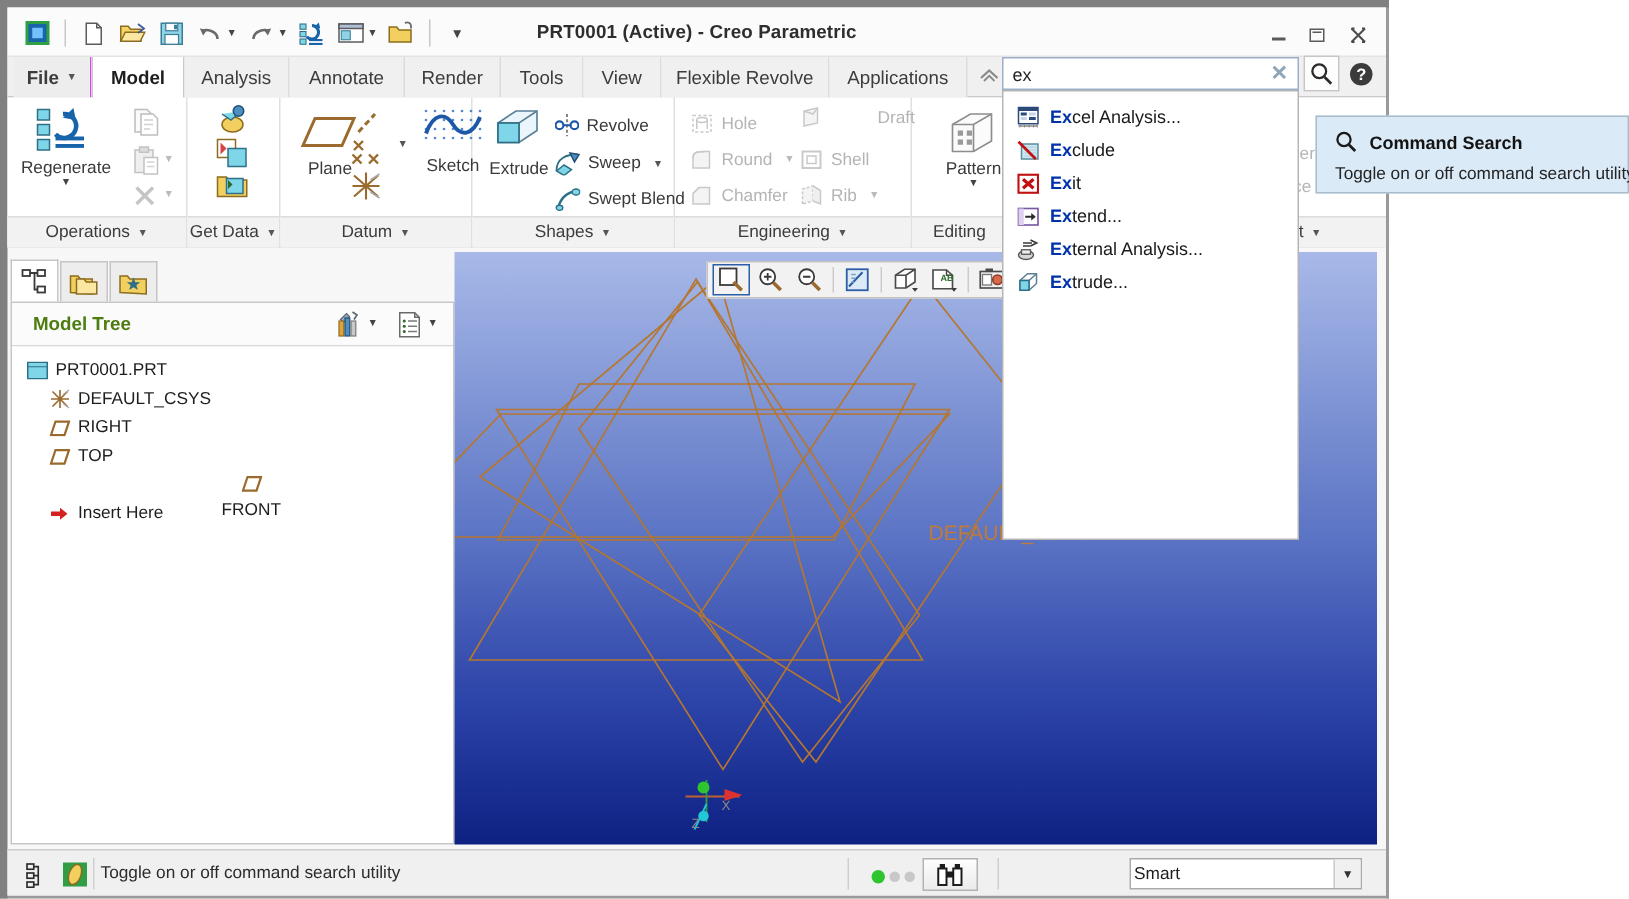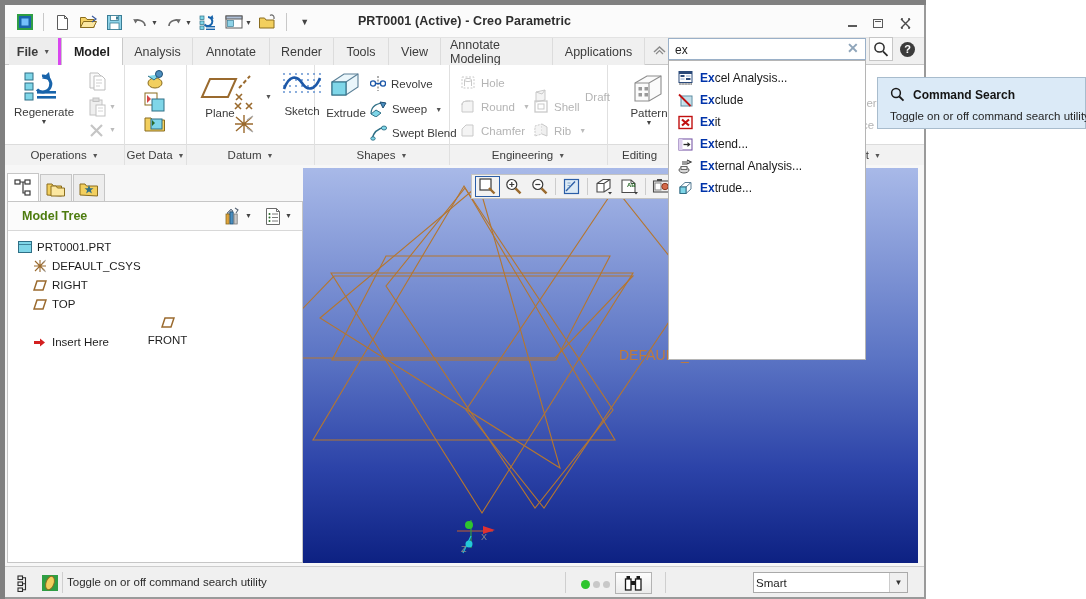--- a/index.html
+++ b/index.html
@@ -80,21 +80,21 @@
   .tab {
     position: absolute; top: 0; height: 27px;
     display: flex; align-items: center; justify-content: center;
     font-size: 12.5px; color: #3c3c3c;
     border-right: 1px solid #dcdcdc;
     padding: 0 9px;
     background: #f0f0f0;
   }
   .tab.filetab {
     background: #ededed;
-    border-right: 3px solid #d946ef;
+    border-right: 1px solid #d946ef;
     font-weight: bold;
   }
   .tab.active {
     background: #ffffff;
     font-weight: bold;
     color: #1e1e1e;
     border-left: 1px solid #c9c9c9;
     border-right: 1px solid #c9c9c9;
     border-bottom: 1px solid #ffffff;
     height: 28px;
@@ -457,21 +457,21 @@
       <div class="tab" style="left:265px; width:64px;">
         <span>Render</span>
       </div>
       <div class="tab" style="left:329px; width:55px;">
         <span>Tools</span>
       </div>
       <div class="tab" style="left:384px; width:52px;">
         <span>View</span>
       </div>
       <div class="tab" style="left:436px; width:112px;">
-        <span>Annotate Modeling</span>
+        <span>Flexible Revolve</span>
       </div>
       <div class="tab" style="left:548px; width:92px;">
         <span>Applications</span>
       </div>
     </div>
 
     <div class="ribbon-collapse">
       <svg width="15" height="10" viewBox="0 0 15 10">
         <path d="M2 7 L7.5 2 L13 7" fill="none" stroke="#8a8a8a" stroke-width="1.5"></path>
         <path d="M4 9 L7.5 5.5 L11 9" fill="none" stroke="#8a8a8a" stroke-width="1.2"></path>
@@ -670,21 +670,21 @@
       <div class="rgroup" style="left:445px; width:158px;">
         <div class="rgbody">
           <div class="smbtn disabled" style="left:10px; top:10px;justify-content:center;">
             <svg width="16" height="15" viewBox="0 0 16 15">
               <rect x="2" y="2" width="12" height="11" fill="none" stroke="#c9c9c9" stroke-width="1" stroke-dasharray="2,1.5"></rect>
               <ellipse cx="8" cy="5" rx="3.5" ry="1.6" fill="none" stroke="#c9c9c9" stroke-width="1"></ellipse>
               <path d="M4.5 5 v6 M11.5 5 v6" stroke="#c9c9c9" stroke-width="1"></path>
             </svg>
             <span>Hole</span>
           </div>
-          <div class="smbtn disabled" style="left:83px; top:24px;gap:36px;">
+          <div class="smbtn disabled" style="left:83px; top:6px;gap:36px;">
             <svg width="16" height="15" viewBox="0 0 16 15">
               <path d="M3 13 L3 3 L12 1 L12 11 Z" fill="#f4f4f4" stroke="#c9c9c9" stroke-width="1"></path>
               <path d="M3 3 L9 5 L12 1" fill="none" stroke="#c9c9c9" stroke-width="1"></path>
             </svg>
             <span>Draft</span>
             <span class="dcaret">▼</span>
           </div>
           <div class="smbtn disabled" style="left:10px; top:34px;">
             <svg width="16" height="15" viewBox="0 0 16 15">
               <path d="M2 13 L2 6 C2 2, 6 2, 10 2 L13 2 L13 13 Z" fill="#f4f4f4" stroke="#c9c9c9" stroke-width="1"></path>

